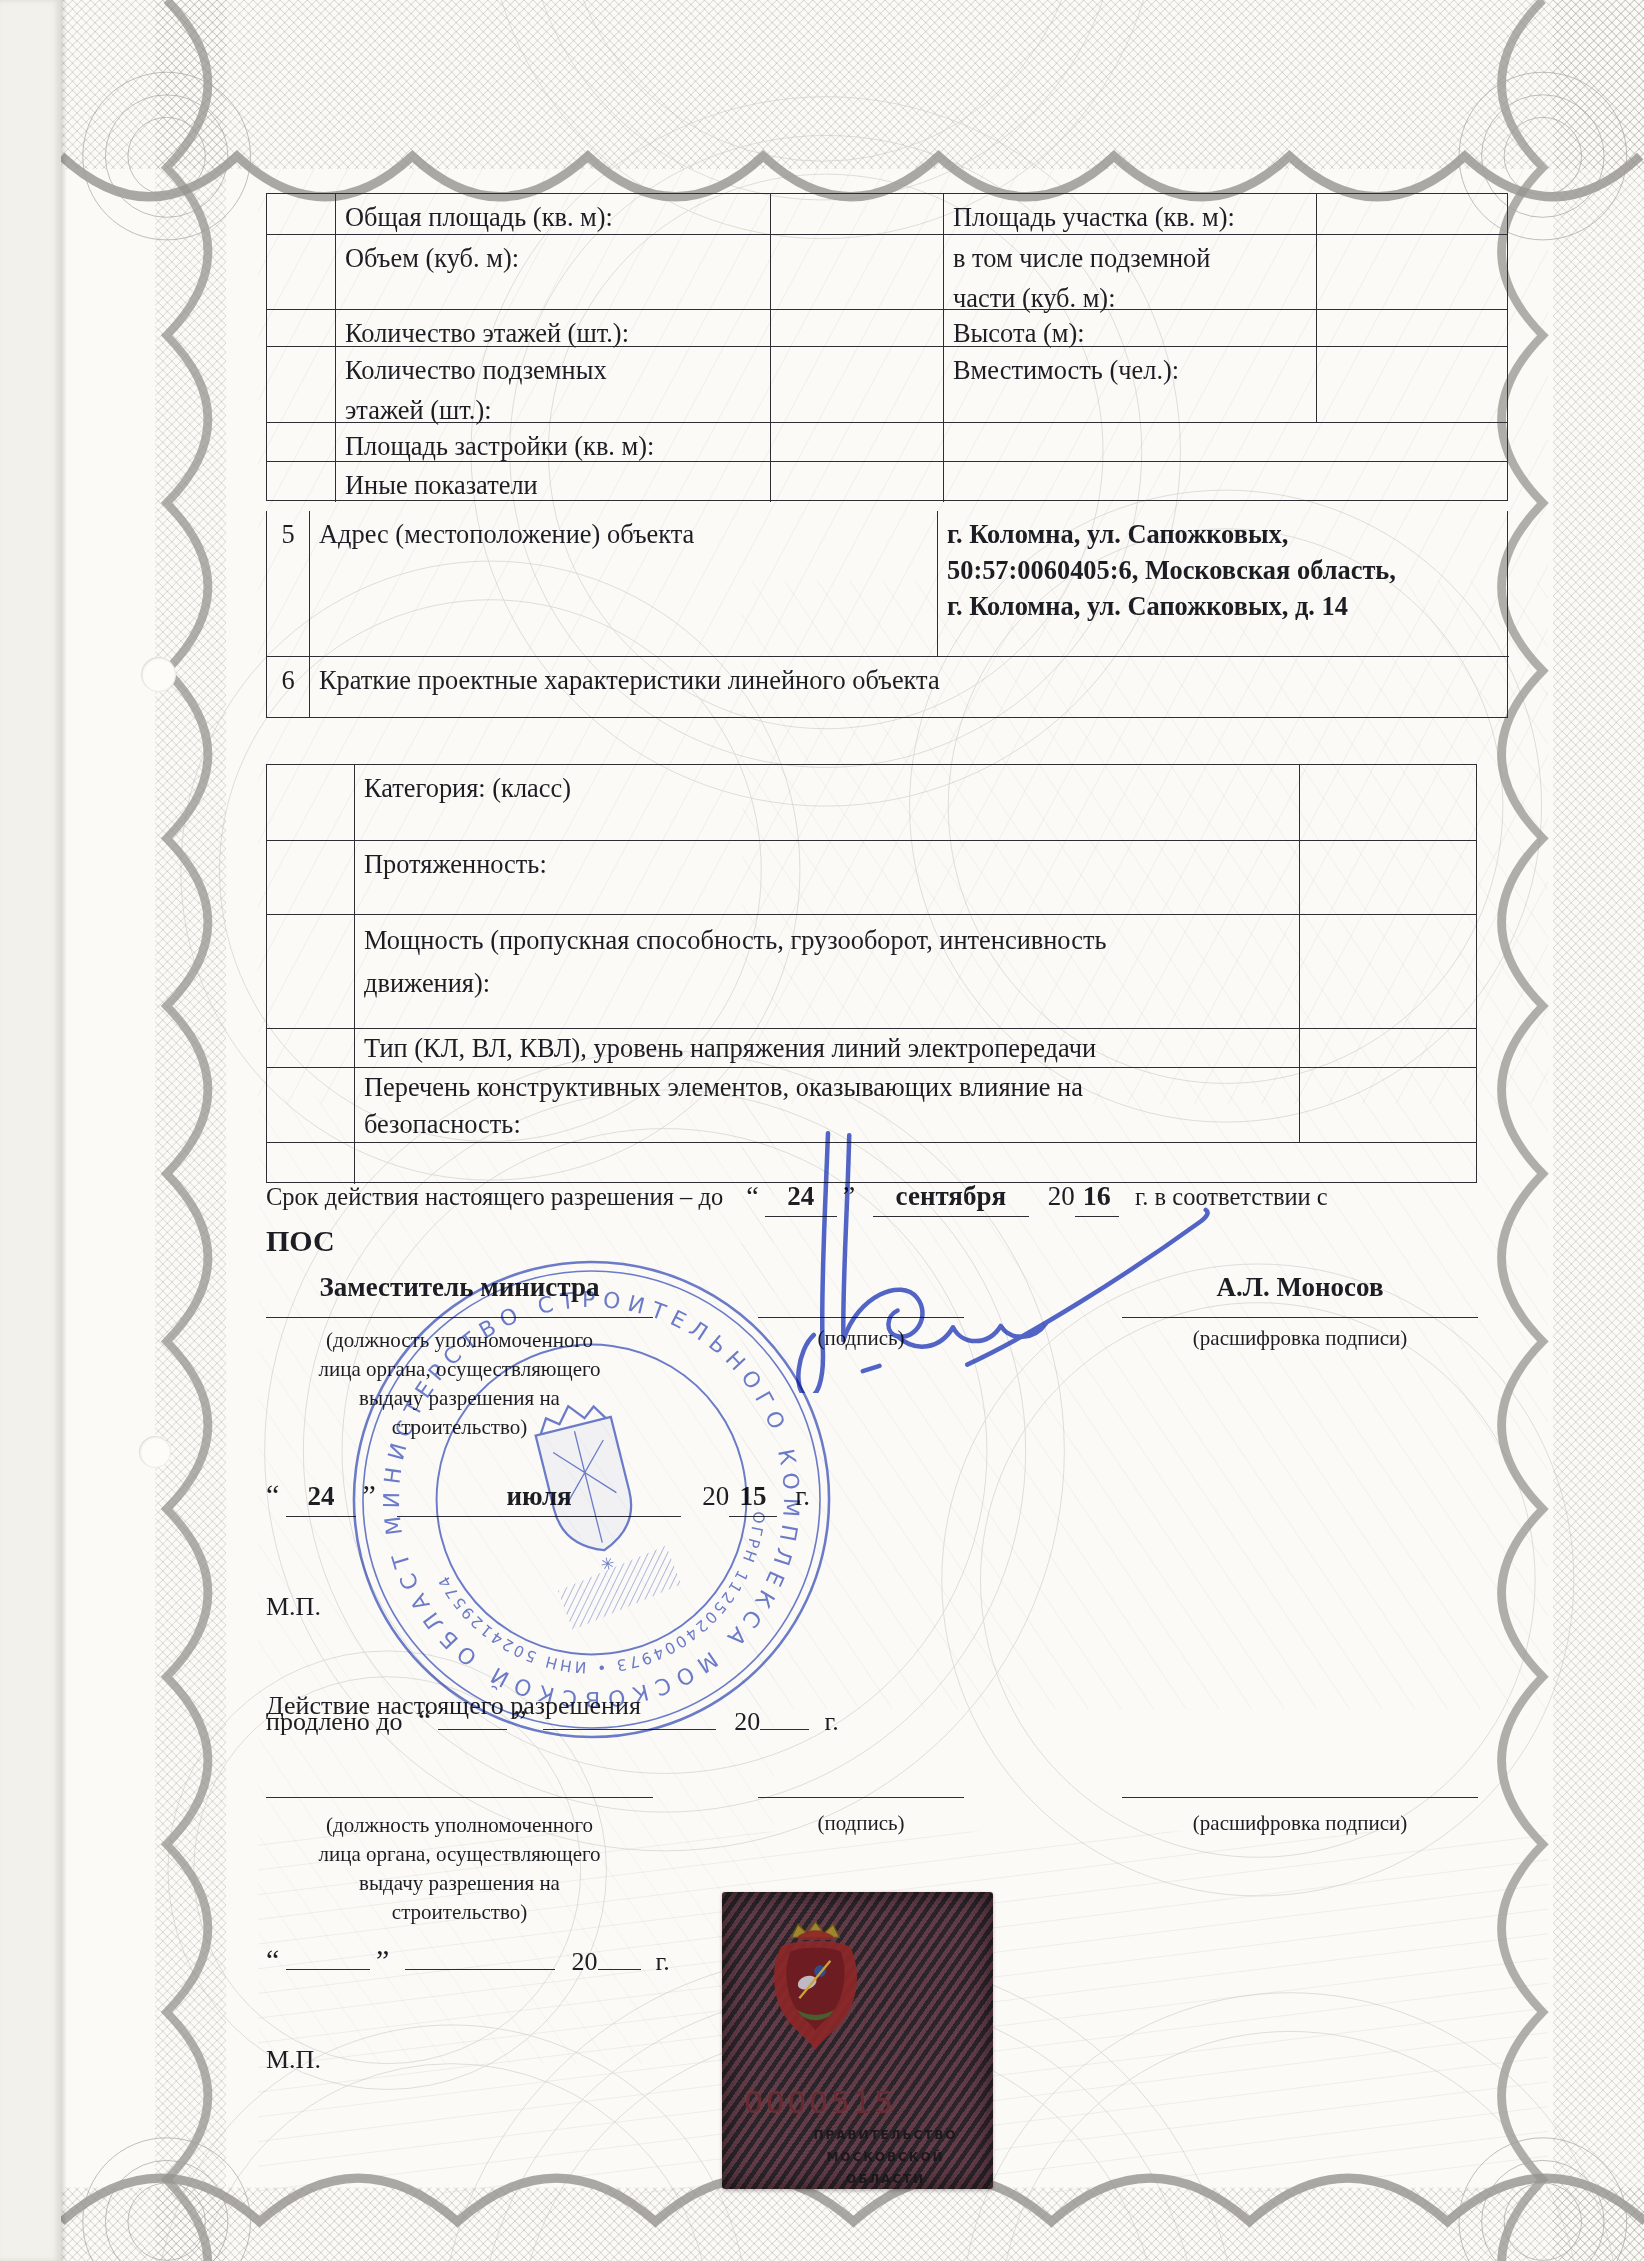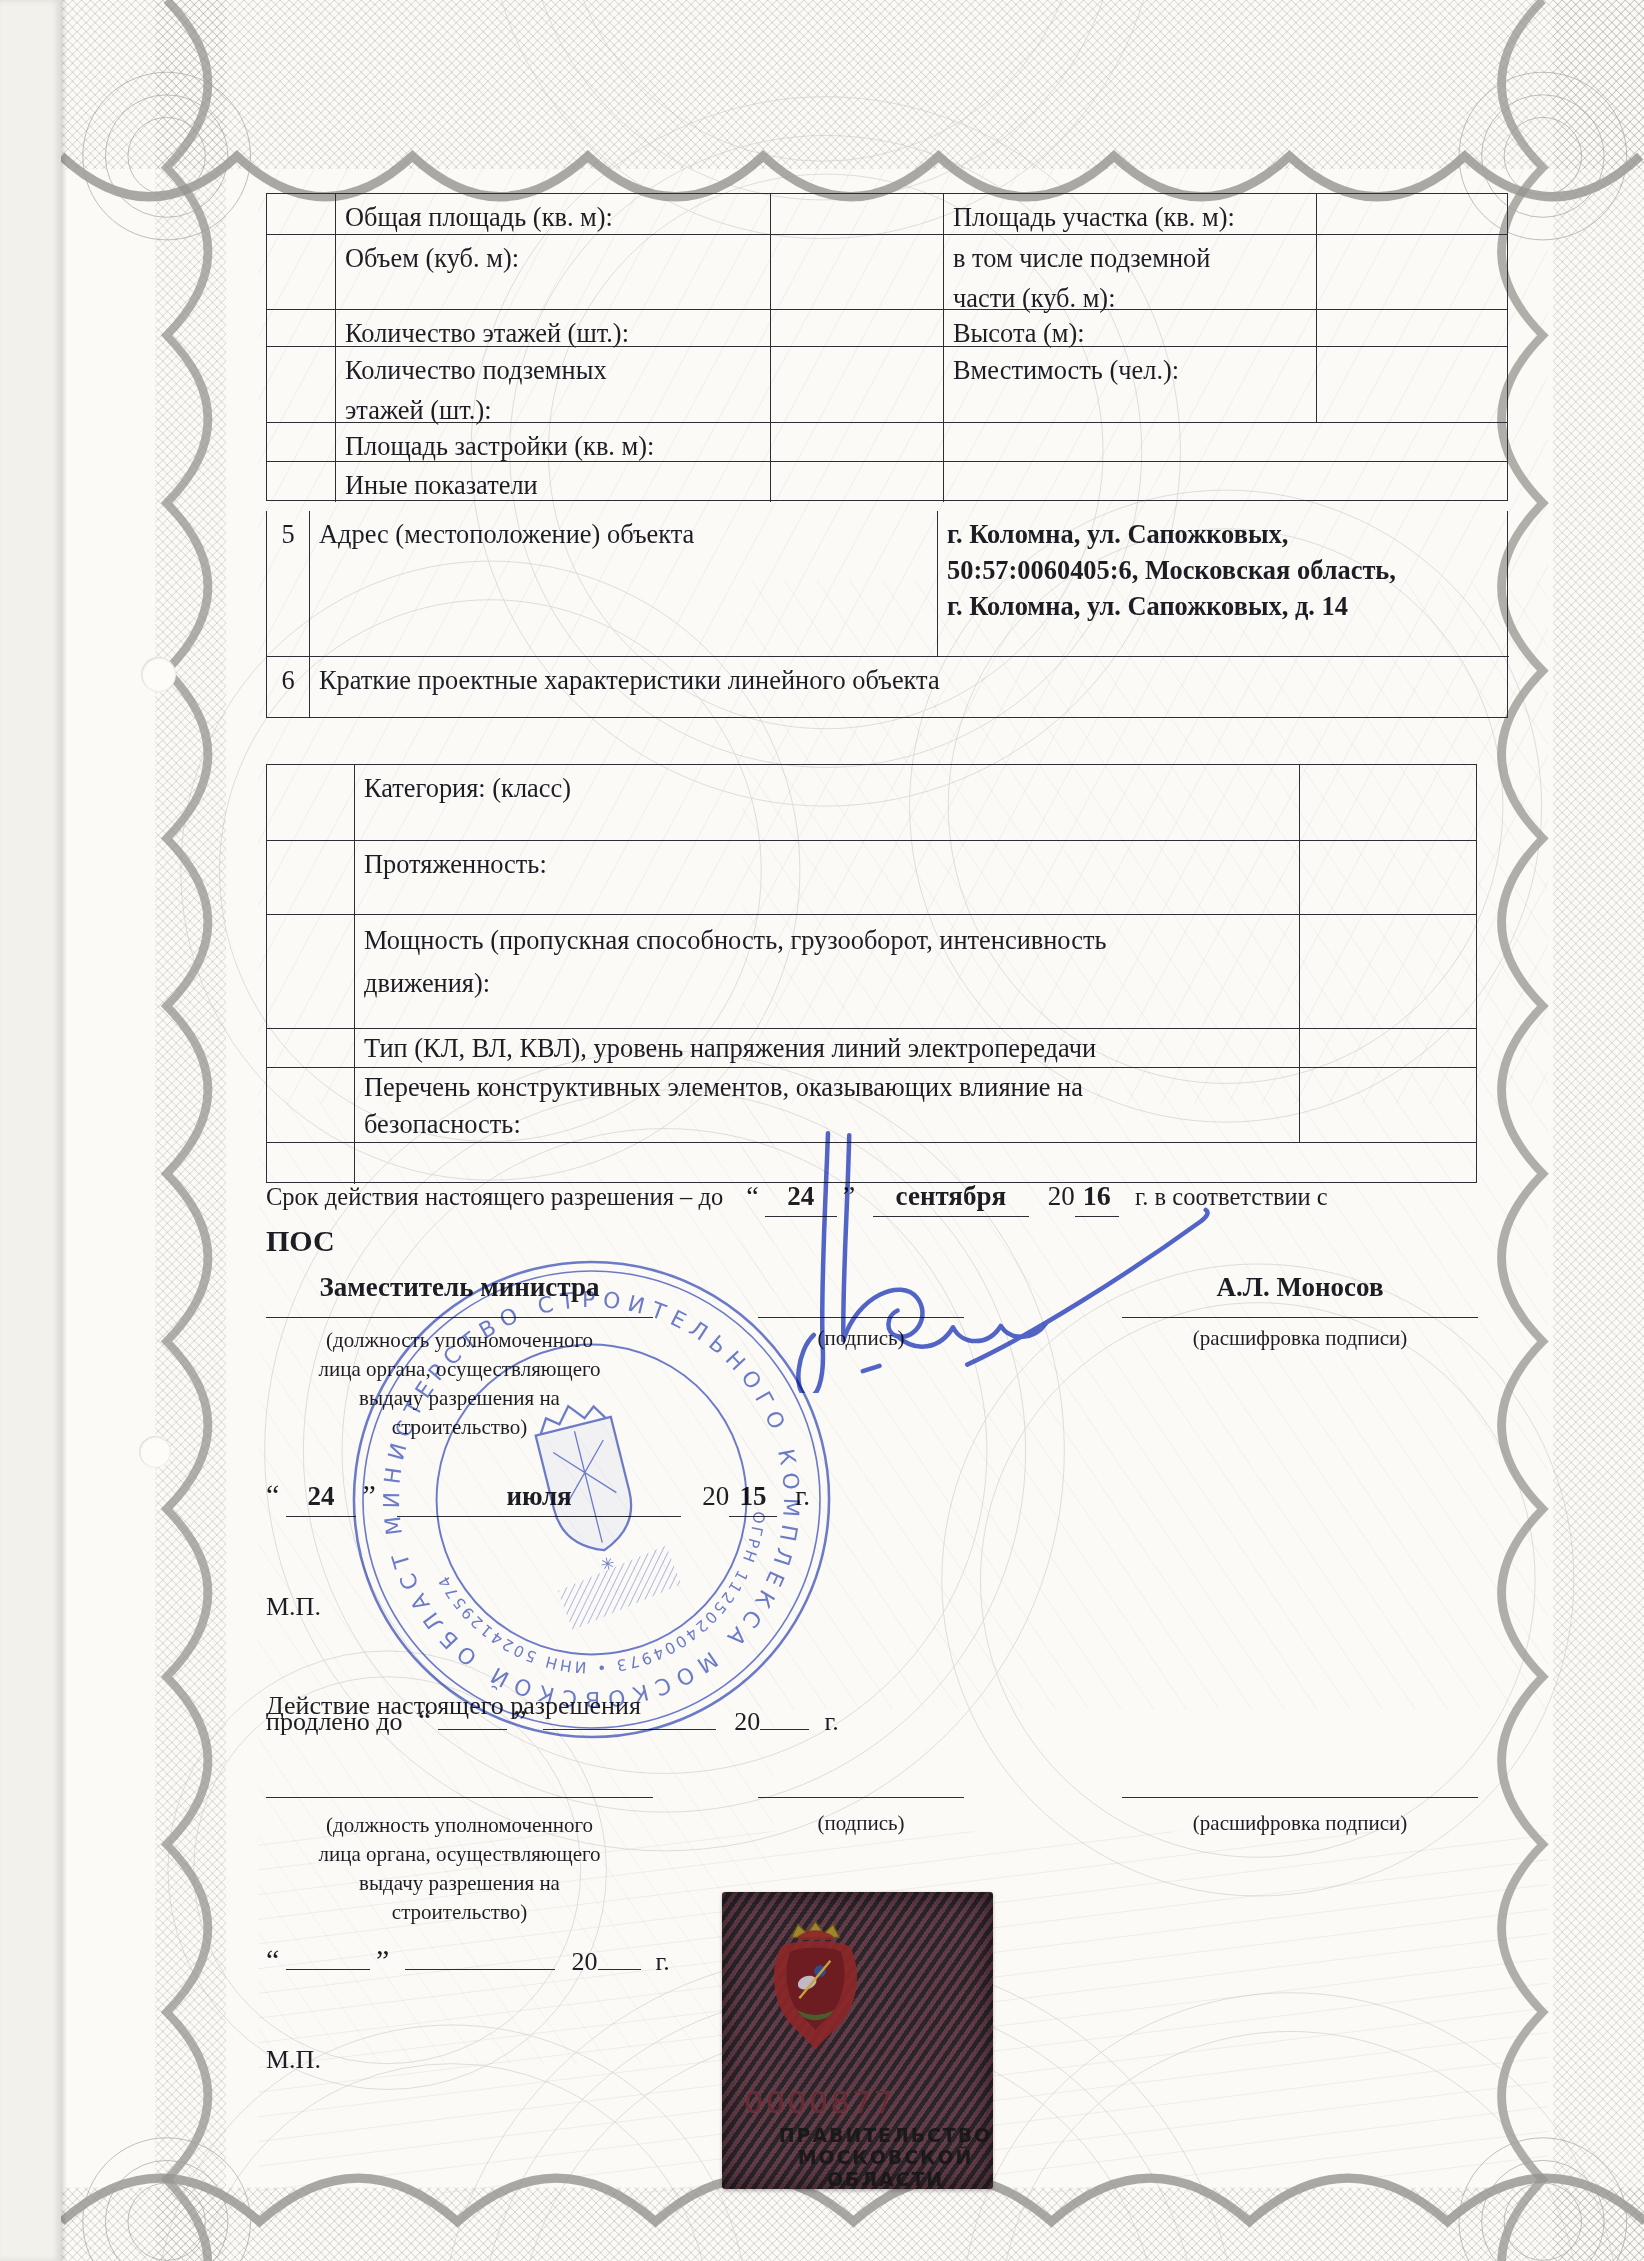--- a/index.html
+++ b/index.html
@@ -36,21 +36,21 @@
   
   .sticker{position:absolute;left:722px;top:1892px;width:271px;height:297px;z-index:3;border-radius:3.2px;
      background:
        repeating-linear-gradient(125deg,rgba(125,64,78,.55) 0 4.5px,rgba(36,30,37,.75) 4.5px 9px),
        repeating-radial-gradient(circle at 30% 40%, rgba(150,160,175,.10) 0 1.3px, rgba(0,0,0,0) 1.3px 3.2px),
        #3c3138;
      box-shadow:inset 0 0 26px rgba(0,0,0,.55), 0 1.3px 3.9px rgba(0,0,0,.25);}
   .sticker .num{position:absolute;left:22px;top:193px;font-family:"DejaVu Sans",sans-serif;
      font-size:30px;letter-spacing:2.6px;color:#6b2a31;text-shadow:0 0 1.3px rgba(200,190,190,.25);}
   .sticker .org{position:absolute;left:0px;top:232px;width:327px;text-align:center;
-     font-family:"DejaVu Sans",sans-serif;font-weight:bold;font-size:19px;letter-spacing:1.9px;
+     font-family:"DejaVu Sans",sans-serif;font-weight:bold;font-size:12px;letter-spacing:1.9px;
      color:#171717;opacity:.9;}
   .sticker .org div{line-height:22px;}
   .sticker svg{position:absolute;left:45px;top:26px;}
 
   .punch{position:absolute;background:#fdfcf9;border-radius:50%;z-index:5;
      box-shadow:inset 0 0 0 1.3px rgba(0,0,0,.05), inset 1.3px 1.3px 2.6px rgba(0,0,0,.08);}
 </style>
 </head>
 <body>
 
@@ -339,21 +339,21 @@
     <svg width="97" height="139" viewBox="0 0 150 215">
       <polygon points="38,30 48,10 62,24 75,6 88,24 102,10 112,30" fill="#a8902e" stroke="#6d5a14" stroke-width="2" opacity="0.9"></polygon>
       <path d="M48,28 Q75,10 102,28 L102,34 L48,34 Z" fill="#8c2728" opacity="0.9"></path>
       <path d="M22,44 C4,76 8,128 32,158 C48,178 64,188 75,204 C86,188 102,178 118,158 C142,128 146,76 128,44 C104,32 46,32 22,44 Z" fill="#8c2728" opacity="0.92"></path>
       <path d="M36,52 C26,78 28,116 46,142 C56,156 66,162 75,174 C84,162 94,156 104,142 C122,116 124,78 114,52 C100,44 50,44 36,52 Z" fill="#6d1d22"></path>
       <ellipse cx="62" cy="100" rx="15" ry="10" fill="#cfd4de" opacity="0.85" transform="rotate(-20 62 100)"></ellipse>
       <circle cx="82" cy="82" r="9" fill="#2e4f8f" opacity="0.95"></circle>
       <line x1="50" y1="124" x2="98" y2="66" stroke="#c9a43a" stroke-width="3.5"></line>
       <path d="M46,142 Q75,158 104,142 L96,152 Q75,164 54,152 Z" fill="#3f6b2f" opacity="0.85"></path>
     </svg>
-    <div class="num">0000877</div>
+    <div class="num">0000515</div>
     <div class="org">
       <div>ПРАВИТЕЛЬСТВО</div>
       <div>МОСКОВСКОЙ</div>
       <div>ОБЛАСТИ</div>
     </div>
   </div>
 
   <div class="punch" style="left:141px;top:657px;width:35px;height:35px;"></div>
   <div class="punch" style="left:139px;top:1436px;width:32px;height:32px;"></div>
 

